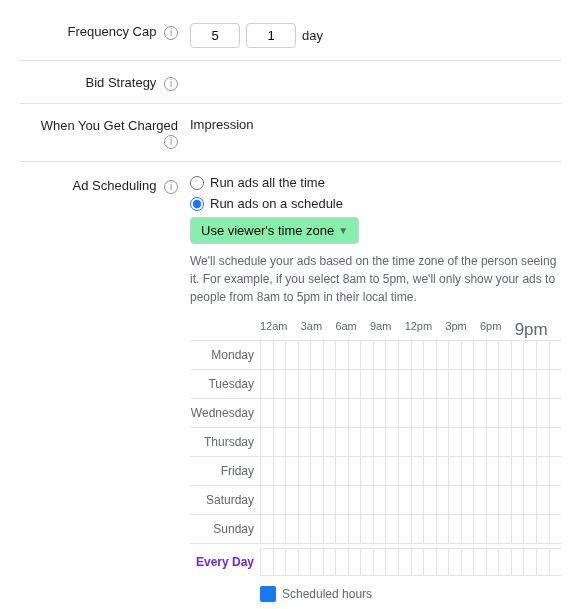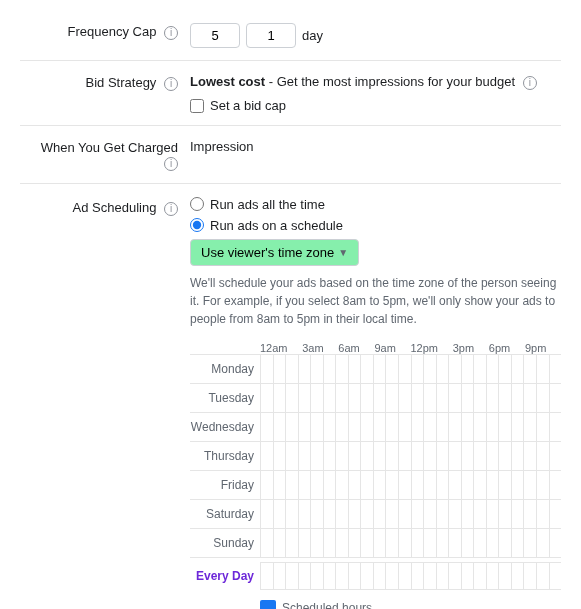--- a/index.html
+++ b/index.html
@@ -89,21 +89,21 @@
 
     .checkbox-input {
       width: 14px;
       height: 14px;
       cursor: pointer;
     }
 
     
     .radio-row {
       display: flex;
-      align-items: flex-start;
+      align-items: flex-end;
       gap: 6px;
       margin-bottom: 6px;
     }
 
     .radio-input {
       width: 14px;
       height: 14px;
       cursor: pointer;
       accent-color: #1877f2;
     }
@@ -228,31 +228,20 @@
       <input type="text" class="freq-input" value="1" style="">
       <span class="freq-label">day</span>
     </div>
   </div>
 </div>
 
 <div class="form-section">
   <div class="form-label">
     <span>Bid Strategy</span>
     <span class="info-icon">i</span>
-  </div>
-  <div class="form-content">
-    <div class="bid-strategy-text">
-      <strong>Lowest cost</strong>
-      <span>- Get the most impressions for your budget</span>
-      <span class="info-icon">i</span>
-    </div>
-    <div class="bid-cap-row">
-      <input type="checkbox" class="checkbox-input" style="">
-      <span>Set a bid cap</span>
-    </div>
   </div>
 </div>
 
 <div class="form-section">
   <div class="form-label">
     <span>When You Get Charged</span>
     <span class="info-icon">i</span>
   </div>
   <div class="form-content">
     <span>Impression</span>
@@ -299,21 +288,21 @@
             <div style="flex: 1 1 0%; text-align: left; font-size: 11px; color: rgb(96, 103, 112);"></div>
             <div style="flex: 1 1 0%; text-align: left; font-size: 11px; color: rgb(96, 103, 112);">12pm</div>
             <div style="flex: 1 1 0%; text-align: left; font-size: 11px; color: rgb(96, 103, 112);"></div>
             <div style="flex: 1 1 0%; text-align: left; font-size: 11px; color: rgb(96, 103, 112);"></div>
             <div style="flex: 1 1 0%; text-align: left; font-size: 11px; color: rgb(96, 103, 112);">3pm</div>
             <div style="flex: 1 1 0%; text-align: left; font-size: 11px; color: rgb(96, 103, 112);"></div>
             <div style="flex: 1 1 0%; text-align: left; font-size: 11px; color: rgb(96, 103, 112);"></div>
             <div style="flex: 1 1 0%; text-align: left; font-size: 11px; color: rgb(96, 103, 112);">6pm</div>
             <div style="flex: 1 1 0%; text-align: left; font-size: 11px; color: rgb(96, 103, 112);"></div>
             <div style="flex: 1 1 0%; text-align: left; font-size: 11px; color: rgb(96, 103, 112);"></div>
-            <div style="flex: 1 1 0%; text-align: left; font-size: 11px; color: rgb(96, 103, 112);">9pm</div>
+            <div style="flex: 1 1 0%; text-align: left; font-size: 17px; color: rgb(96, 103, 112);">9pm</div>
             <div style="flex: 1 1 0%; text-align: left; font-size: 11px; color: rgb(96, 103, 112);"></div>
             <div style="flex: 1 1 0%; text-align: left; font-size: 11px; color: rgb(96, 103, 112);"></div>
           </div>
       </div>
 
       <div id="day-rows-container">
           <div class="grid-row">
             <div class="grid-row-label">Monday</div>
             <div class="grid-cells">
               <div class="grid-cell"></div>

